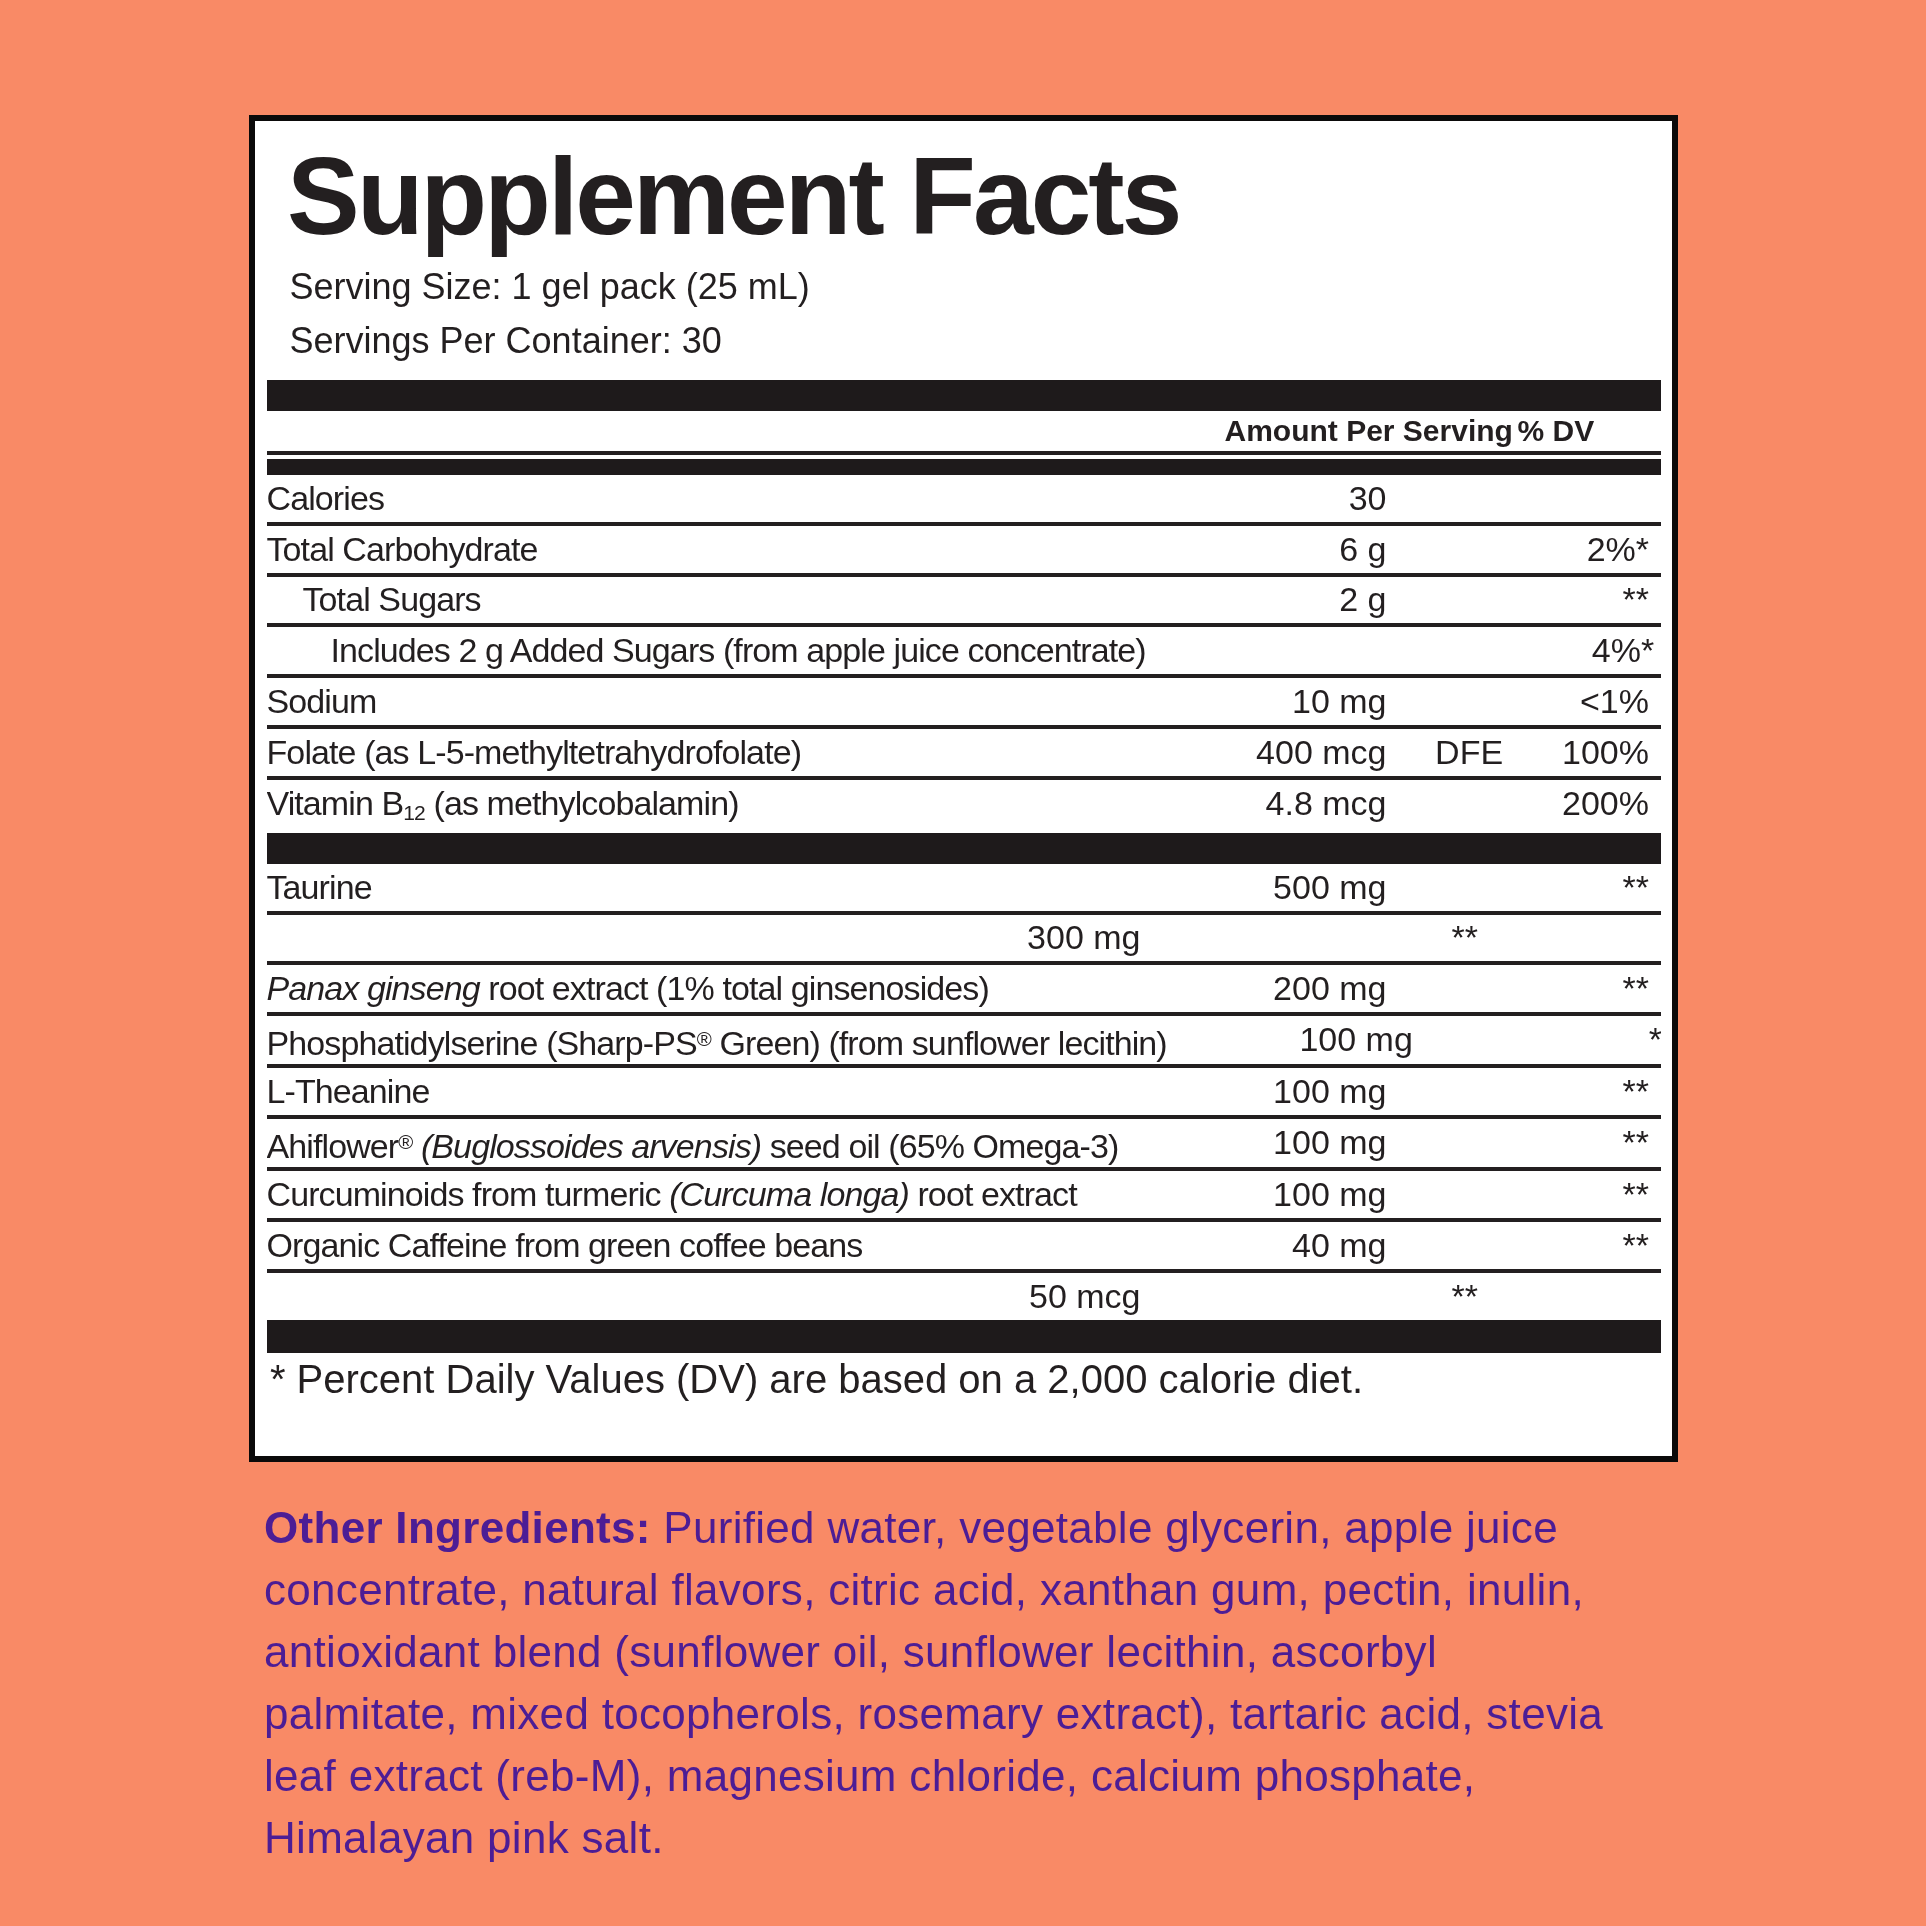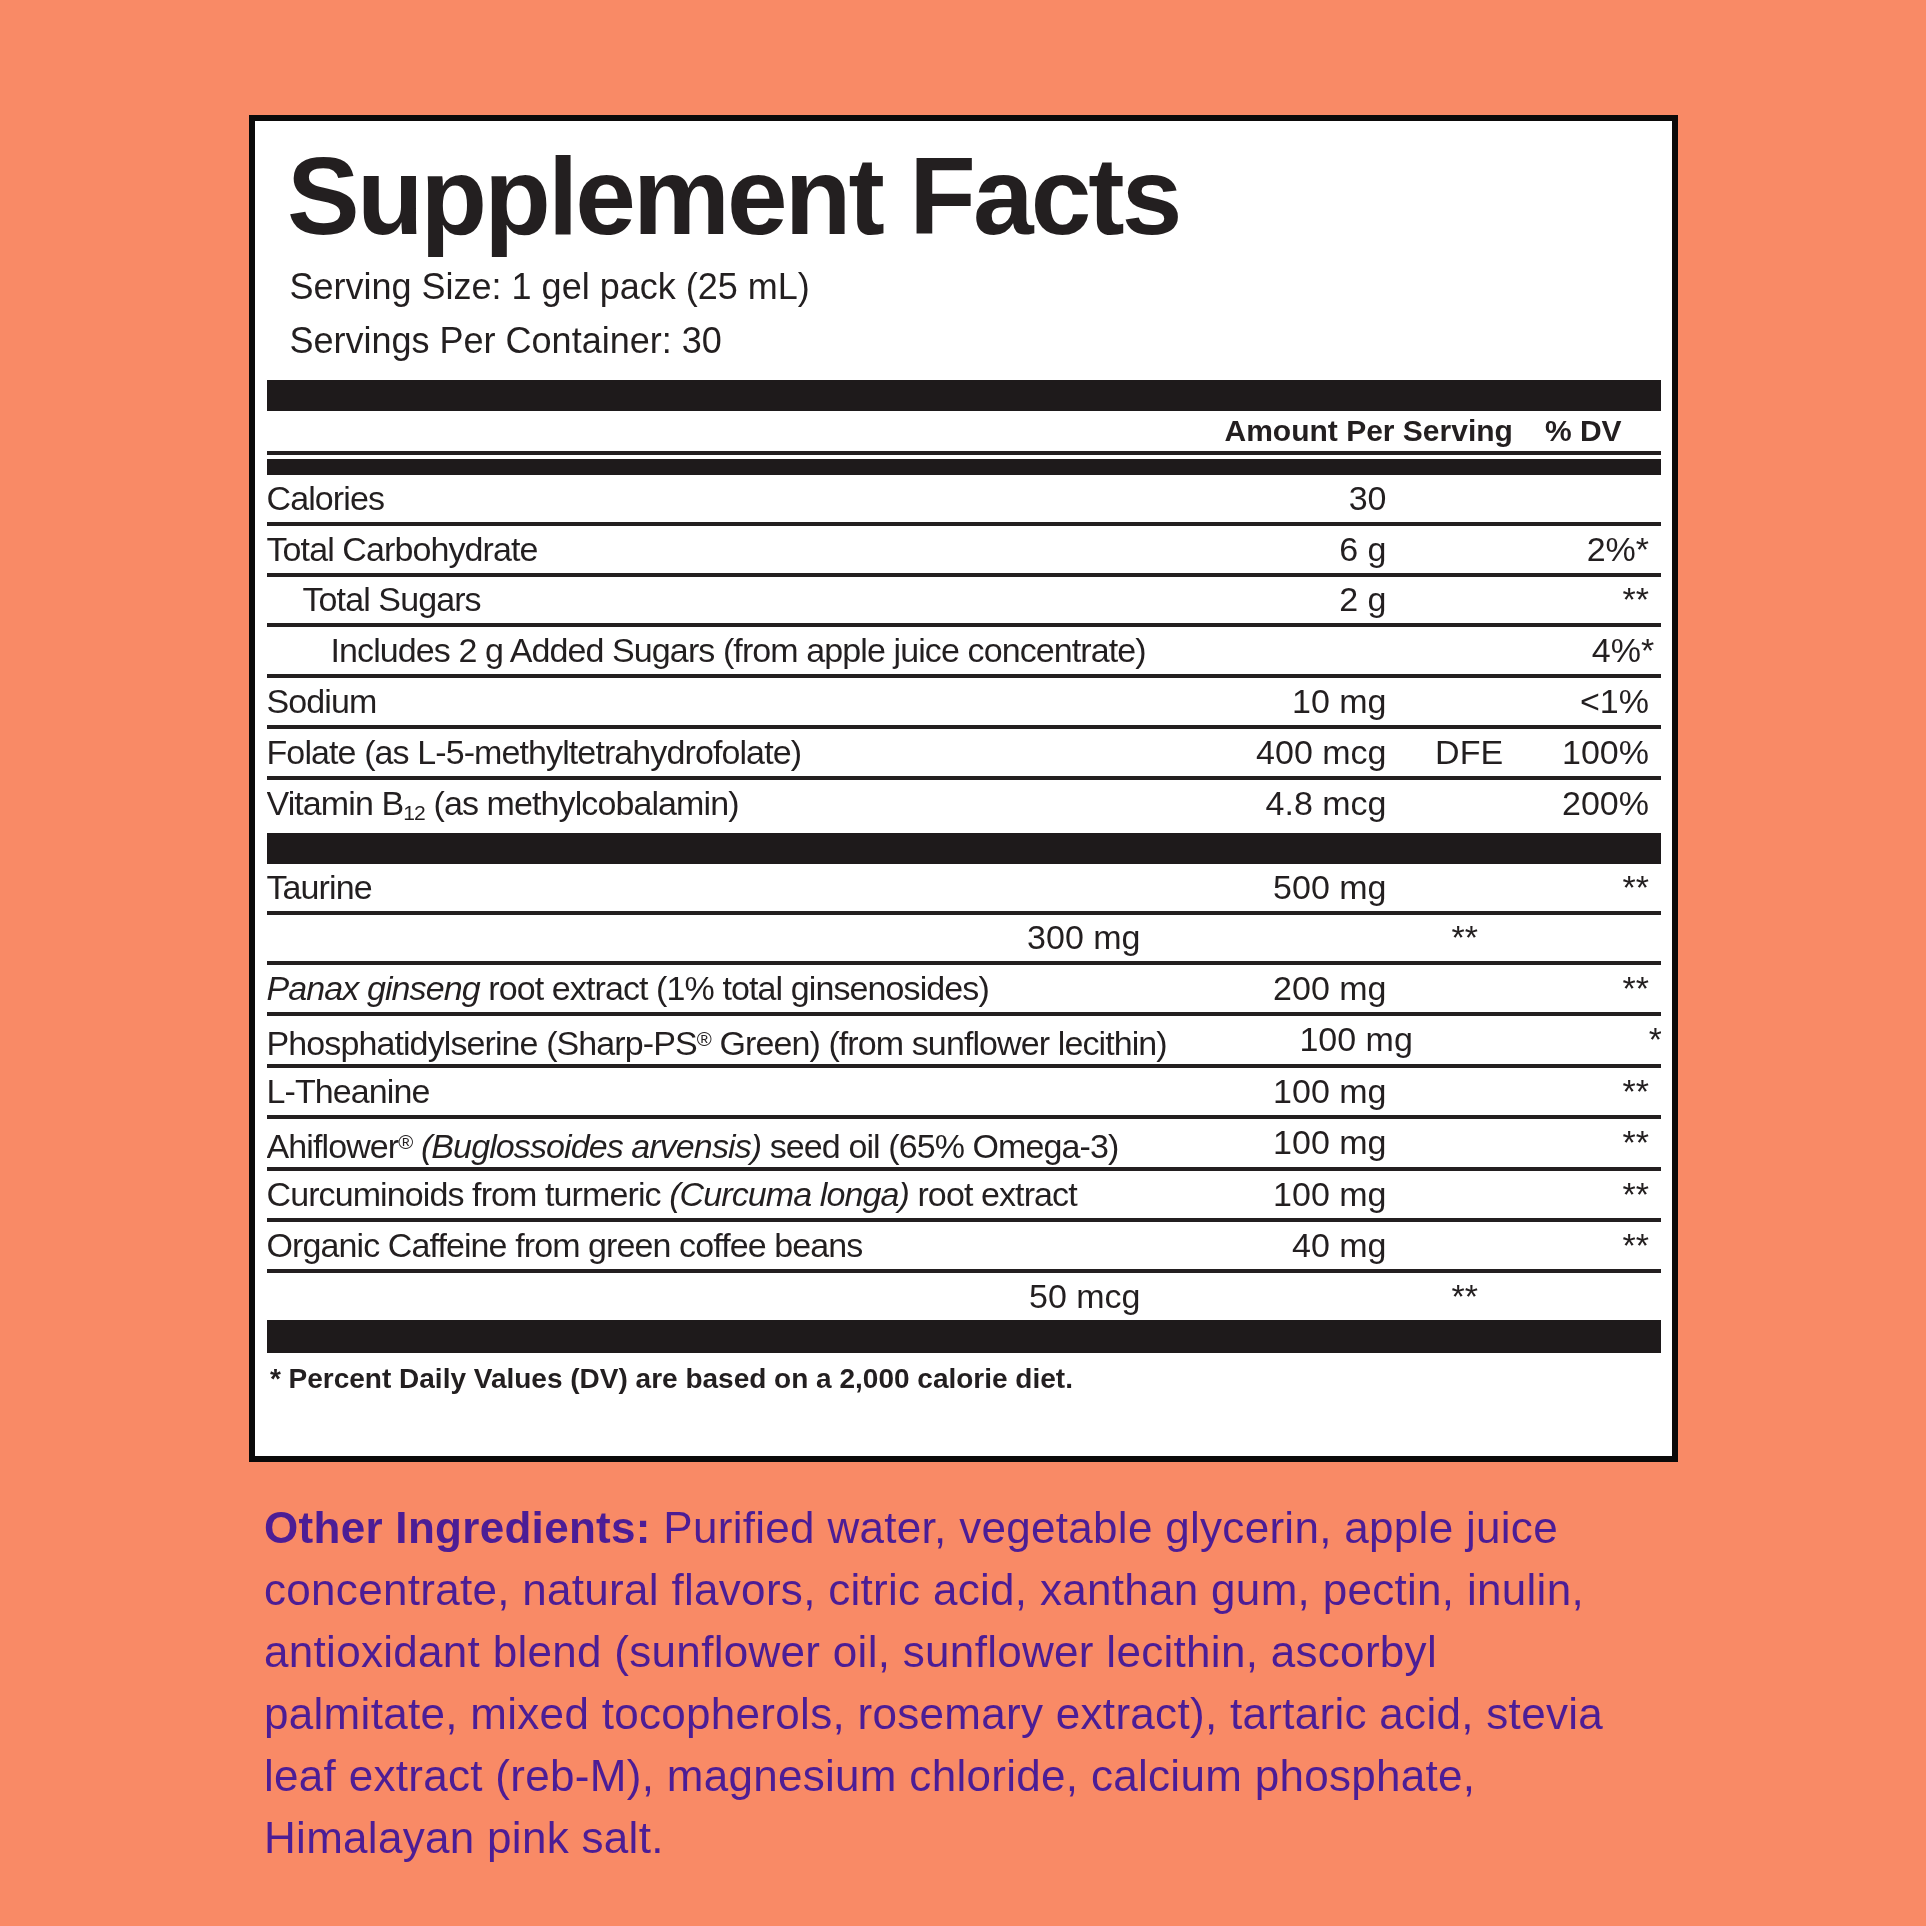--- a/index.html
+++ b/index.html
@@ -35,39 +35,39 @@
   .bar3{height:31px;}
   .bar4{height:33px;}
   
   .hdr-row{
     display:grid;grid-template-columns:1fr 218px 75px 143px;
     align-items:center;height:40px;
     border-bottom:4.6px solid #231F20;
     font-size:30px;font-weight:700;
   }
   .hdr-amount{grid-column:2;text-align:right;white-space:nowrap;}
-  .hdr-dv{grid-column:4;text-align:center;padding-right:11.5px;white-space:nowrap;}
+  .hdr-dv{grid-column:4;text-align:left;padding-right:11.5px;white-space:nowrap;}
   .rows .row{
     display:grid;grid-template-columns:1fr 218px 75px 143px;
     min-height:44px;border-bottom:4.6px solid #231F20;
     padding-top:2.9px;box-sizing:content-box;gap:28px;
   }
   .rows .row:last-child{border-bottom:none;}
   .cell{font-size:34px;line-height:41px;}
   .cell.label{letter-spacing:-0.9px;white-space:nowrap;overflow:visible;}
   .row.indent1 .cell.label{padding-left:36px;}
   .row.indent2 .cell.label{padding-left:64px;}
   .cell.amount{text-align:right;white-space:nowrap;}
   .cell.suffix{text-align:left;padding-left:20.6px;white-space:nowrap;}
   .cell.dv{text-align:right;padding-right:11.5px;white-space:nowrap;}
   .cell span.i{font-style:italic;}
   .cell span.sub{font-size:0.62em;vertical-align:-0.22em;}
   .cell span.sup{font-size:0.6em;vertical-align:0.45em;}
   
-  .footnotes{margin:8px 0 0 3.4px;font-size:28px;line-height:36px;font-weight:bold;}
+  .footnotes{margin:8px 0 0 3.4px;font-size:40px;line-height:36px;}
   
   .other{
     position:absolute;left:264px;top:1497px;width:1353px;
     color:#4c1d95;font-size:44px;line-height:62px;
     letter-spacing:0.3px;
   }
   .other b{font-weight:700;}
 </style>
 </head>
 <body>

